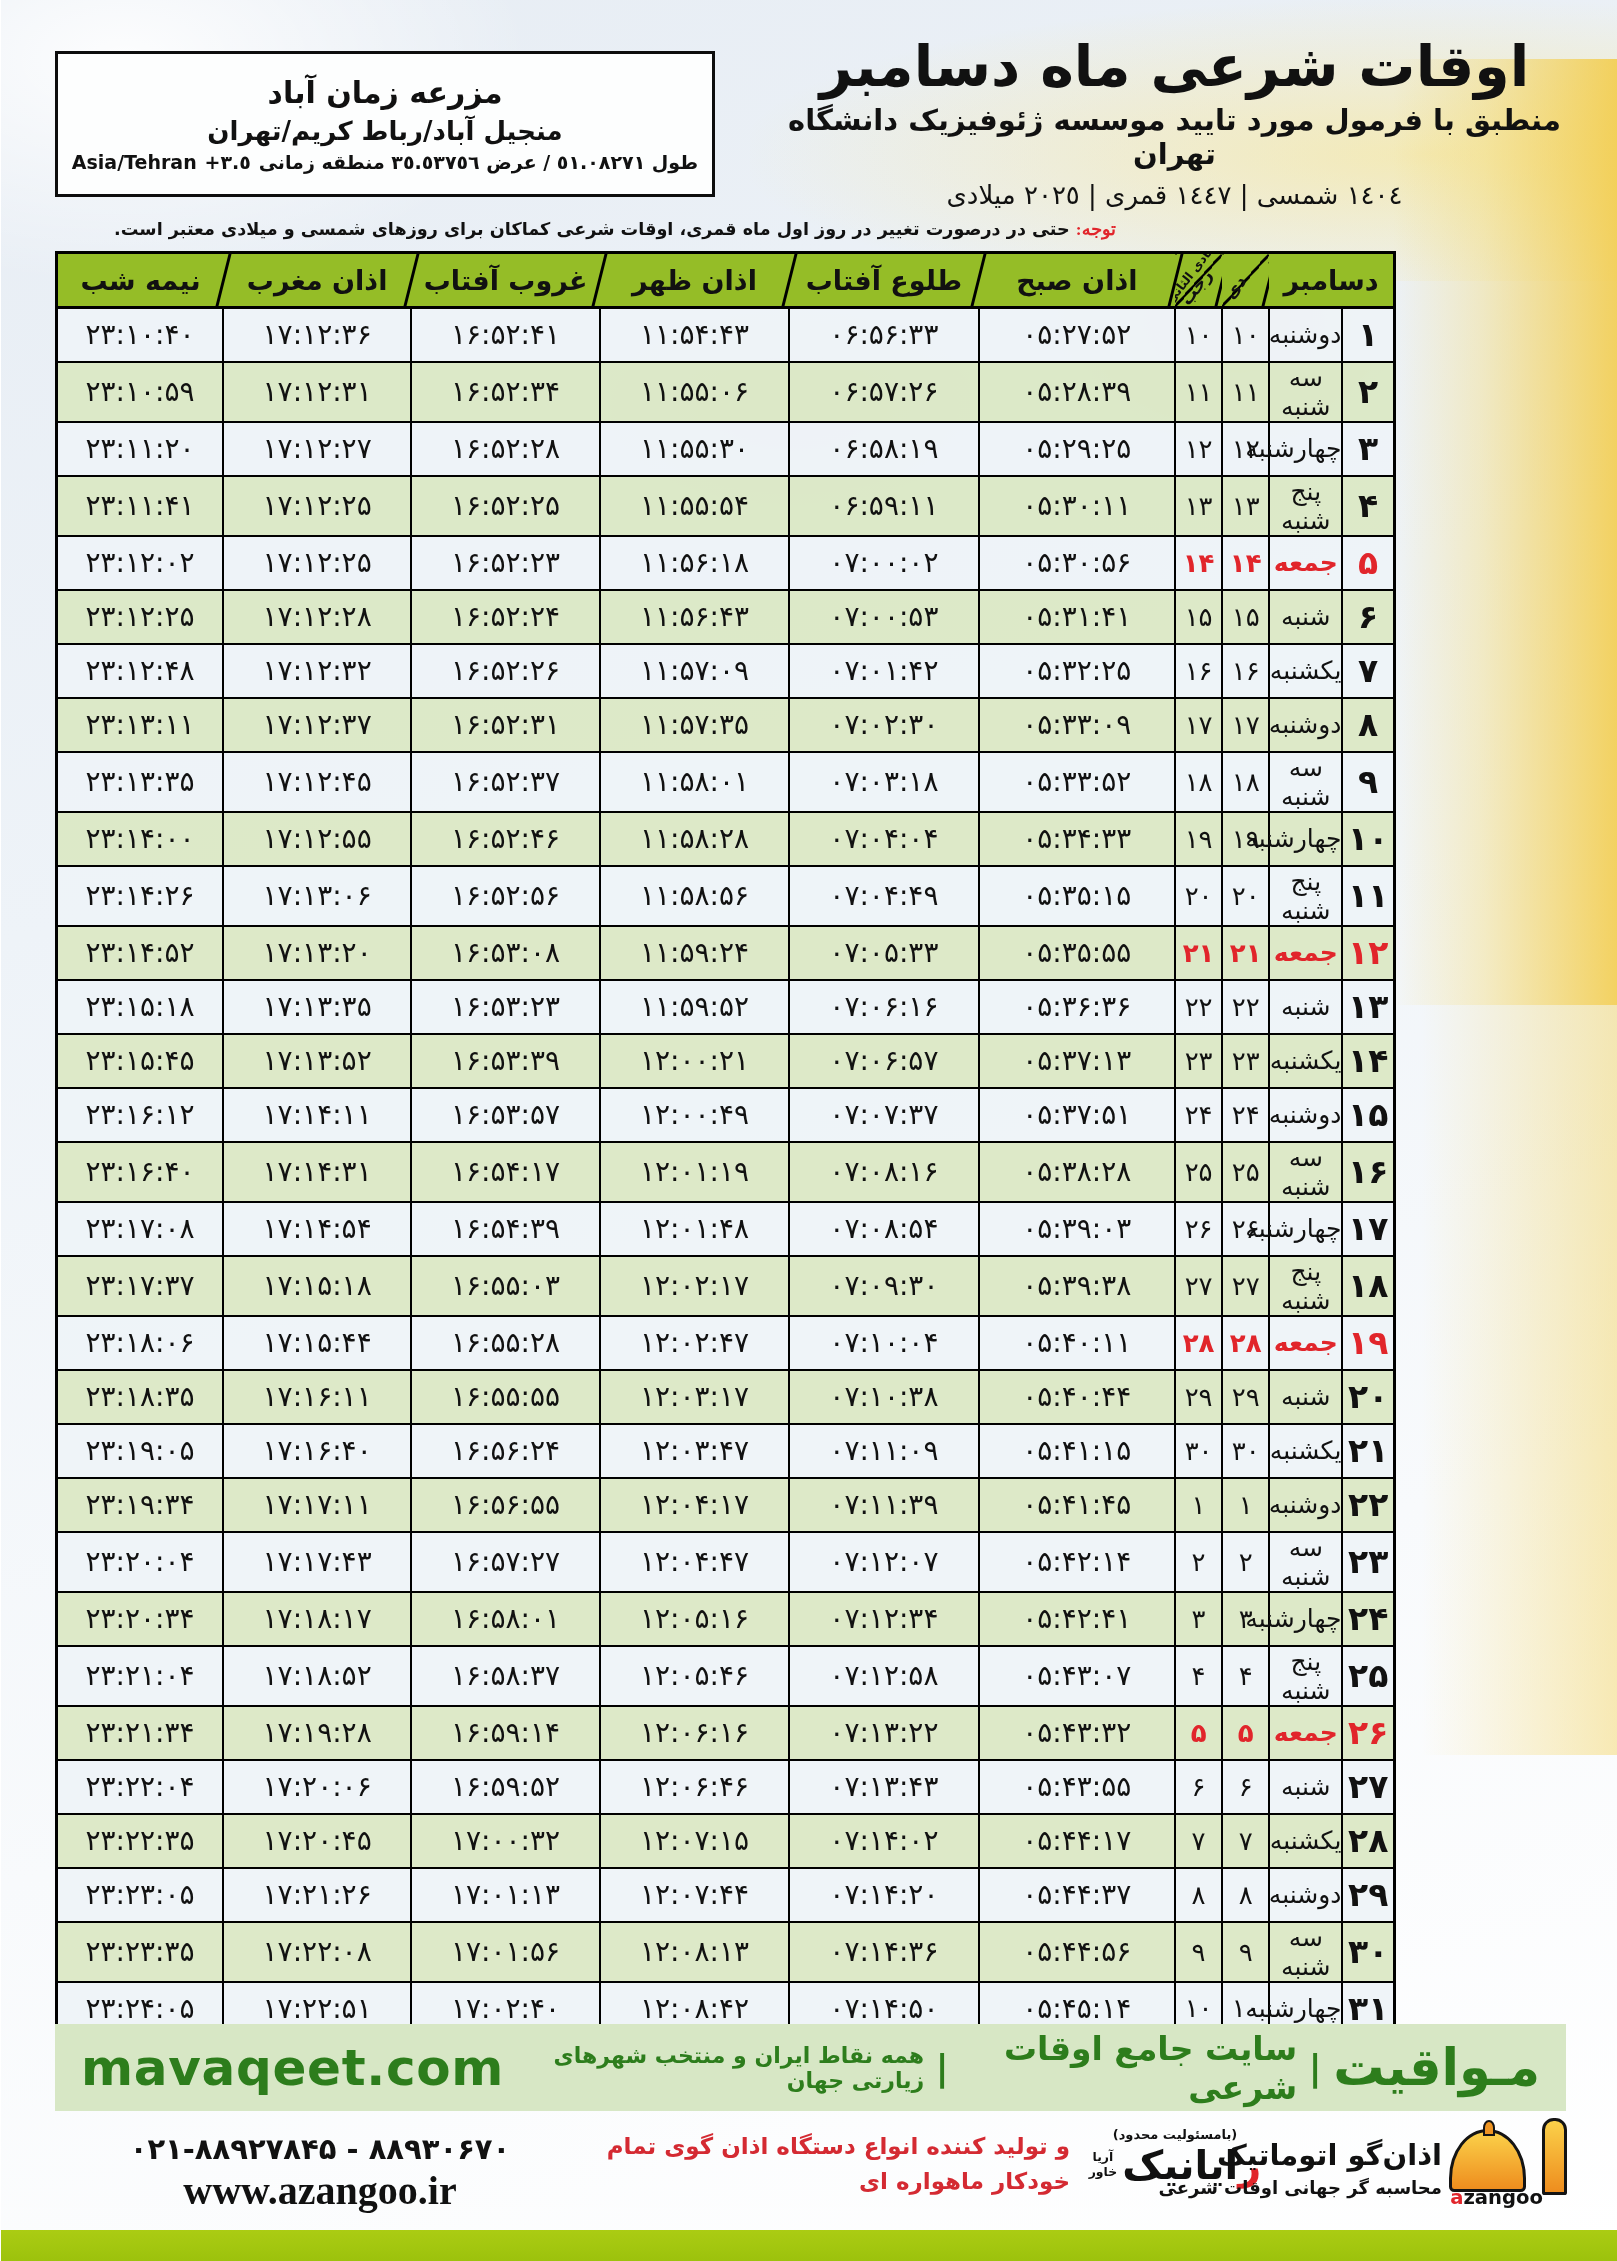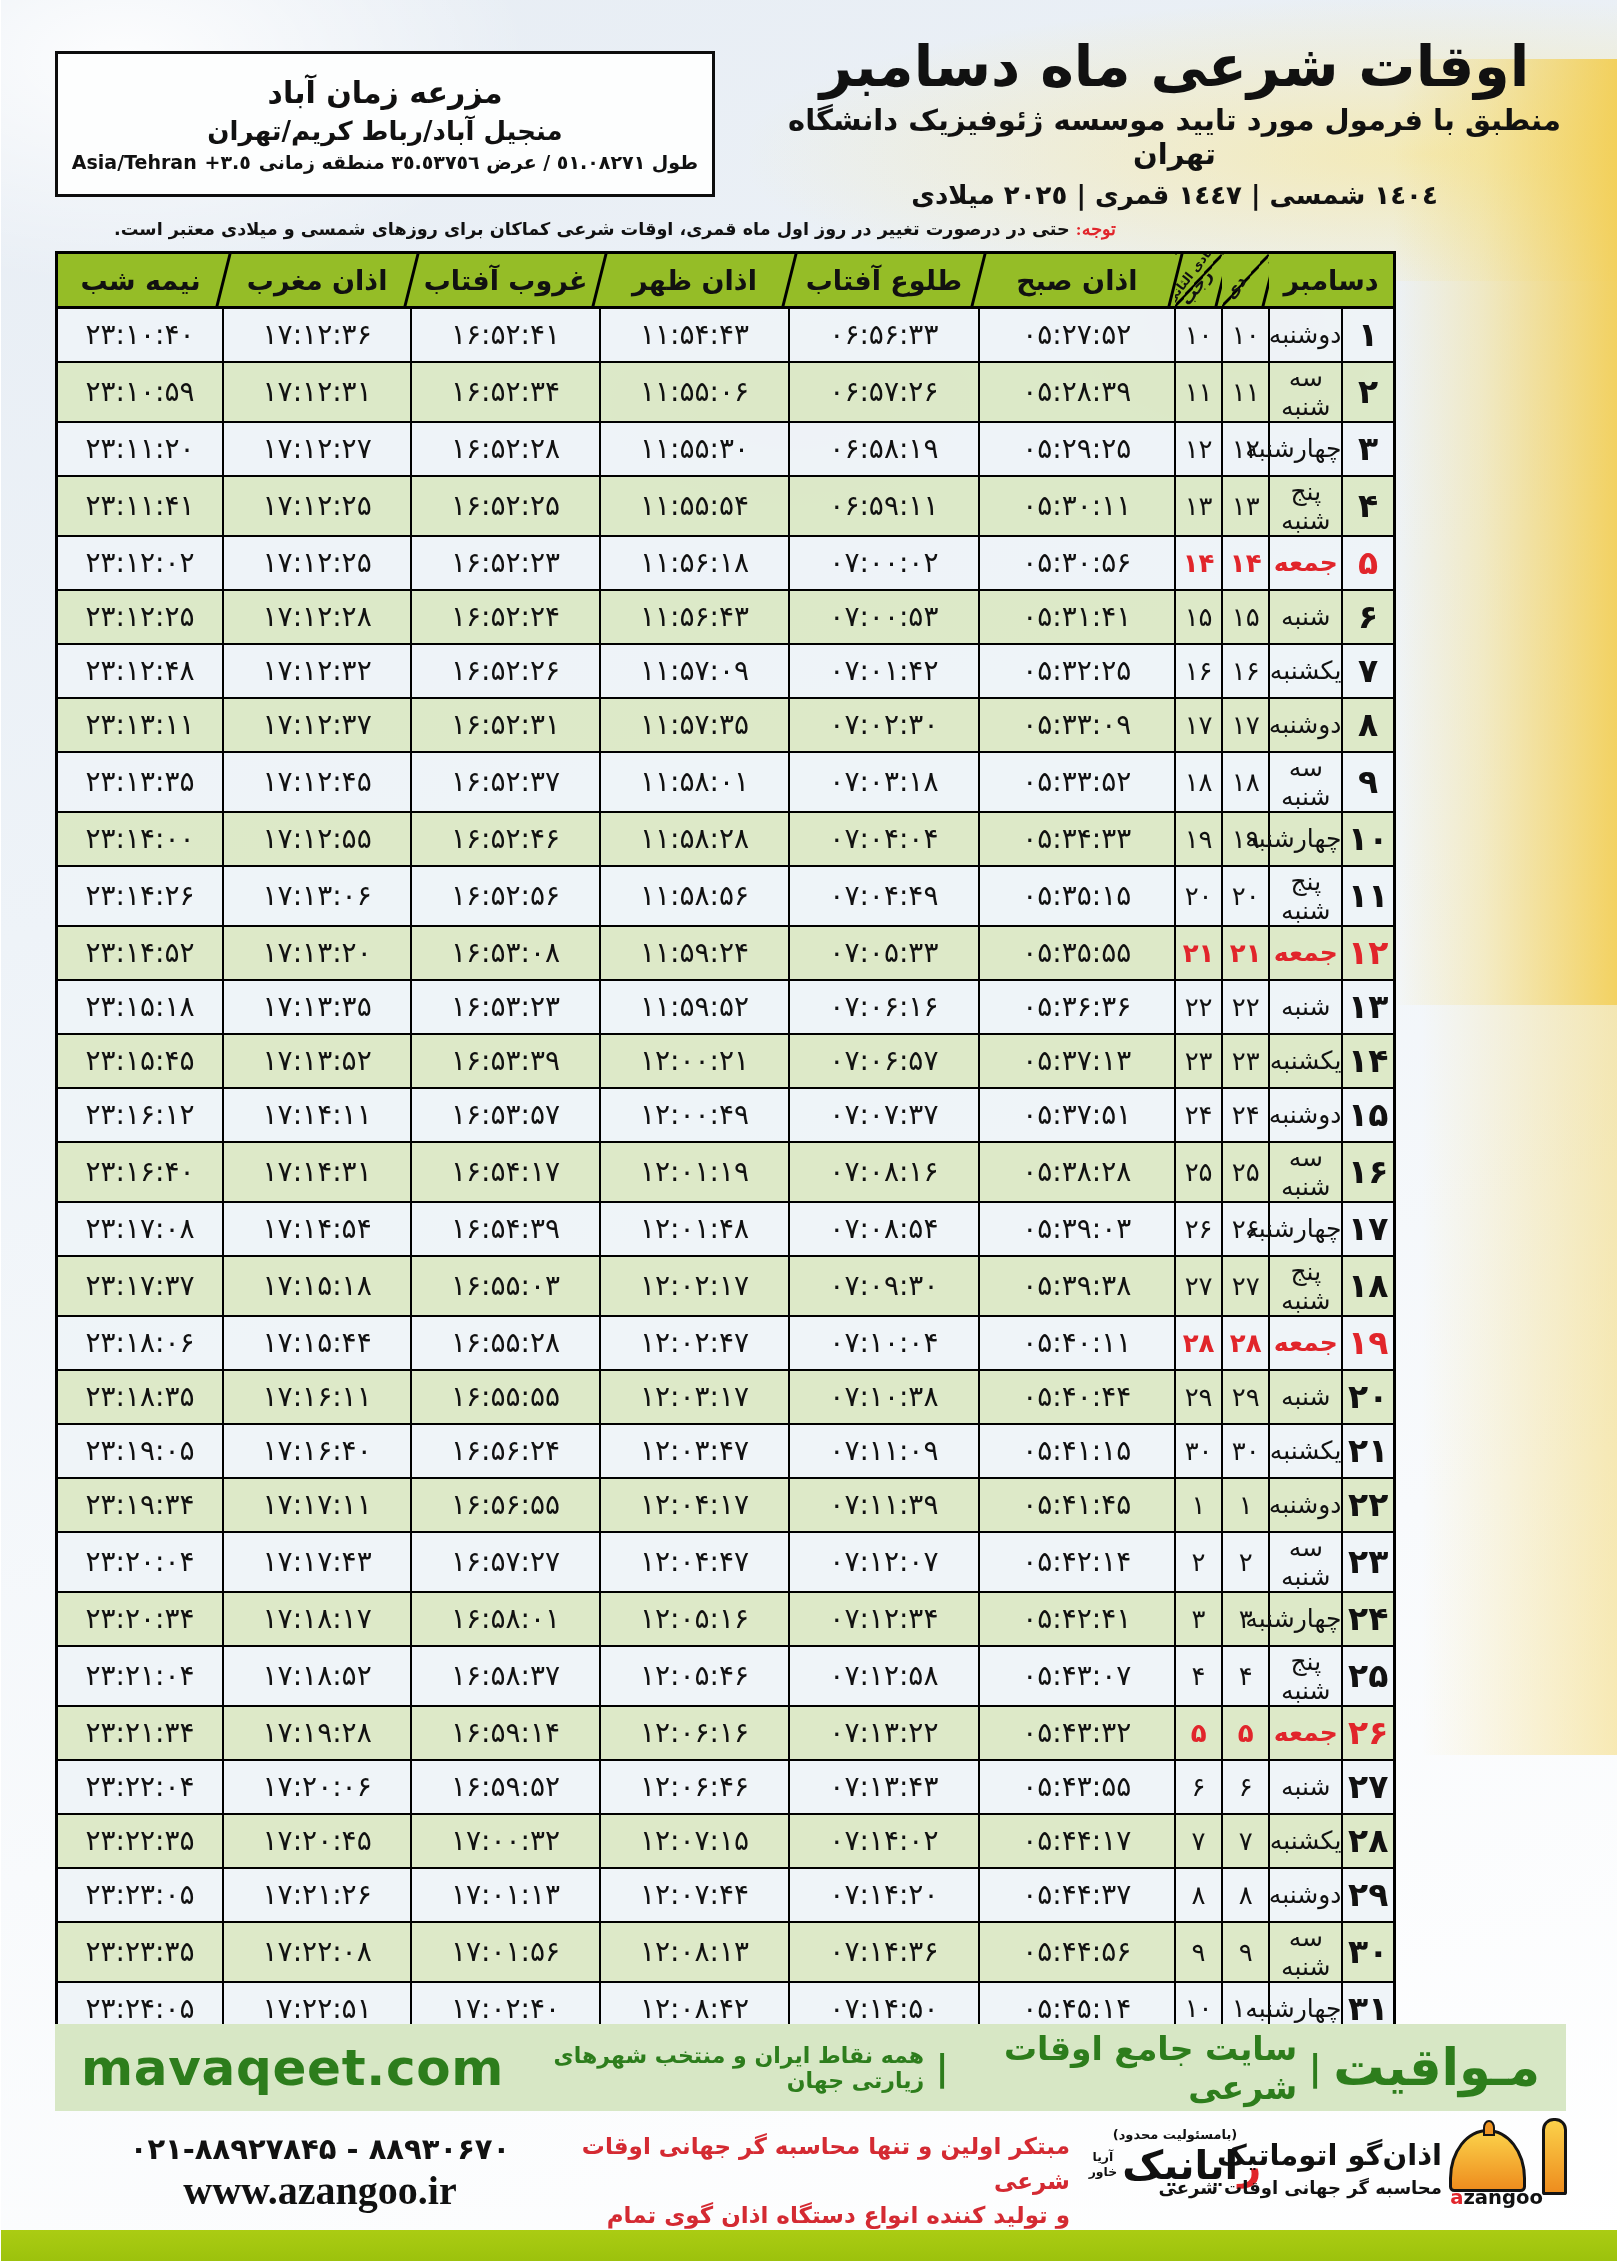--- a/index.html
+++ b/index.html
@@ -25,21 +25,21 @@
   
   .info-box { position:absolute; left:55px; top:51px; width:660px; height:146px; background:#fdfefe;
       border:3.3px solid #0d0d0d; display:flex; flex-direction:column; justify-content:center; align-items:center; gap:5.2px; }
   .info-line1 { font-size:30px; font-weight:bold; }
   .info-line2 { font-size:26px; font-weight:bold; }
   .info-line3 { font-size:19px; font-weight:bold; display:flex; gap:7.8px; align-items:baseline; }
 
   .title-box { position:absolute; left:757px; top:34px; width:835px; text-align:center; }
   .main-title { font-size:57px; font-weight:bold; line-height:1.15; }
   .sub-title  { font-size:29px; font-weight:bold; margin-top:3.9px; }
-  .years-line { font-size:26px; font-weight:bold; margin-top:9px; }
+  .years-line { font-size:26px; font-weight:normal; margin-top:9px; }
 
   .notice { position:absolute; right:502px; top:219px; width:1018px; text-align:right; font-size:17.6px; font-weight:bold; }
   .notice .notice-label { color:#e1252b;font-family:Liberation Serif, serif; }
 
   
   .table-wrap { position:absolute; left:55px; top:251px; }
   table { border-collapse:collapse; table-layout:fixed; width:1341px; border:3.3px solid #000; background:transparent; }
   thead th { background:#95bd27; border:none; border-bottom:3.9px solid #000; height:55px;
              font-size:27px; font-weight:bold; position:relative; overflow:visible; }
   thead th:not(:first-child)::after { content:''; position:absolute; top:0; bottom:0; right:-1.3px; width:2.6px;
@@ -545,21 +545,20 @@
     <span class="coverage">همه نقاط ایران و منتخب شهرهای زیارتی جهان</span>
     <span class="mavaqeet-url">mavaqeet.com</span>
   </div>
 
   <div class="footer">
     <div class="contact-block">
       <div class="phones">۰۲۱-۸۸۹۲۷۸۴۵ - ۸۸۹۳۰۶۷۰</div>
       <div class="website">www.azangoo.ir</div>
     </div>
     <div class="slogan-block">
-      <div>مبتکر اولین و تنها محاسبه گر جهانی اوقات شرعی</div>
       <div>و تولید کننده انواع دستگاه اذان گوی تمام خودکار ماهواره ای</div>
     </div>
     <div class="rayanik">
       <div class="rayanik-small">(بامسئولیت محدود)</div>
       <div class="rayanik-row">
         <span class="rayanik-name"><span class="r-red">ر</span><span>ایانیک</span></span>
         <span class="rayanik-side">
           <span>آریا</span>
           <span>خاور</span>
         </span>

